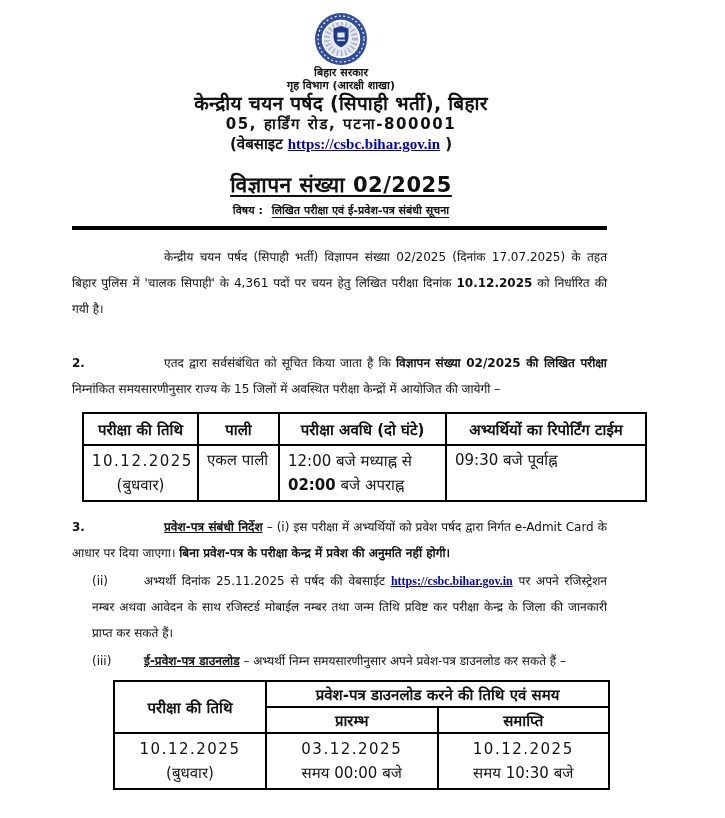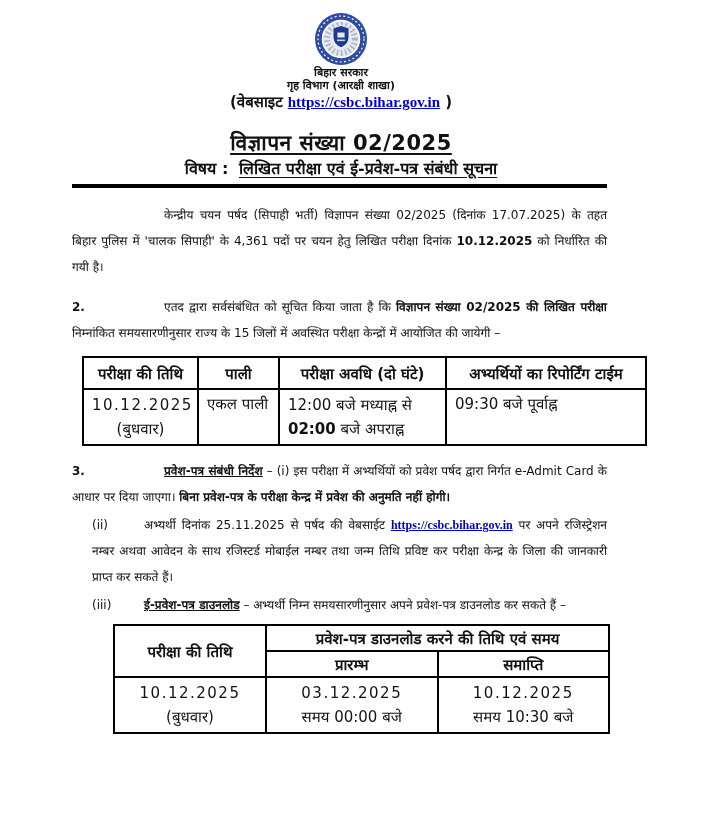--- a/index.html
+++ b/index.html
@@ -15,28 +15,28 @@
   .govt-line { font-size:11px; font-weight:700; line-height:13px; }
   .org-name { font-size:19px; font-weight:700; line-height:23px; letter-spacing:.3px; }
   .addr-line { font-size:15px; font-weight:600; line-height:19px; letter-spacing:1.6px; }
   .web-line { font-size:15px; font-weight:700; line-height:21px; }
   .web-link {
     font-family:"Liberation Serif", serif; font-weight:700;
     text-decoration:underline; margin:0 5px;
   }
   .advert-no { font-size:21px; font-weight:700; line-height:21px; margin-top:20px;
     text-decoration:underline; text-underline-offset:3px; letter-spacing:.5px; }
-  .subject-line { font-size:16px; font-weight:700; line-height:21px; margin-top:4px; }
+  .subject-line { font-size:11px; font-weight:700; line-height:21px; margin-top:4px; }
   .subject-text { text-decoration:underline; text-underline-offset:3px; margin-left:5px; }
   .rule { border:none; border-top:4px solid #000; margin:5px 75px 0 72px; }
   
   .doc-body { padding:0 75px 0 72px; }
   .para { font-size:12px; line-height:26px; text-align:justify; }
   .p1 { margin-top:14px; text-indent:92px; }
-  .p2 { margin-top:14px; }
+  .p2 { margin-top:28px; }
   .p3 { margin-top:12px; }
   .num-label { display:inline-block; width:92px; font-weight:700; }
   .sub-para { margin-left:20px; margin-top:2px; }
   .sub-num { display:inline-block; width:52px; }
   .inline-link { color:#0000cc; font-family:"Liberation Serif", serif; }
   
   table { border-collapse:collapse; font-size:15px; color:#111; }
   th, td { border:2px solid #000; }
   .t1 { margin:10px 0 0 10px; width:563px; table-layout:fixed; }
   .t1 th { font-weight:700; text-align:center; padding:5px 2px; font-size:15px; }
@@ -66,20 +66,22 @@
         <circle cx="27" cy="27" r="23" fill="none" stroke="#ffffff" stroke-width="1.2" stroke-dasharray="2 2.4"></circle>
         <circle cx="27" cy="27" r="18.5" fill="#e6e8ef" stroke="#ffffff" stroke-width="1.5"></circle>
         <circle cx="27" cy="27" r="14" fill="none" stroke="#aab1c8" stroke-width="6" stroke-dasharray="1.5 2.6"></circle>
         <path d="M27 13.5 l8 2.6 v8 c0 6.6 -3.6 9.6 -8 11.7 c-4.4 -2.1 -8 -5.1 -8 -11.7 v-8 z" fill="#1d3a8f" stroke="#ffffff" stroke-width="0.8"></path>
         <rect x="23.4" y="20.5" width="7.2" height="5" fill="#e8e8e8"></rect>
         <path d="M23 27.5 h8 v1.6 h-8 z" fill="#cfd3df"></path>
       </svg>
     </div>
     <div class="govt-line">बिहार सरकार</div>
     <div class="govt-line">गृह विभाग (आरक्षी शाखा)</div>
+    <h1 class="org-name">केन्द्रीय चयन पर्षद (सिपाही भर्ती), बिहार</h1>
+    <div class="addr-line">05, हार्डिंग रोड,  पटना-800001</div>
     <div class="web-line">
       <span>(वेबसाइट</span><a class="web-link" href="#" style="color:#0000cc;" title="https://csbc.bihar.gov.in">https://csbc.bihar.gov.in</a><span>)</span>
     </div>
     <div class="advert-no">विज्ञापन संख्या 02/2025</div>
     <div class="subject-line">
       <span>विषय :</span>
       <span class="subject-text">लिखित परीक्षा एवं ई-प्रवेश-पत्र संबंधी सूचना</span>
     </div>
   </header>
 

